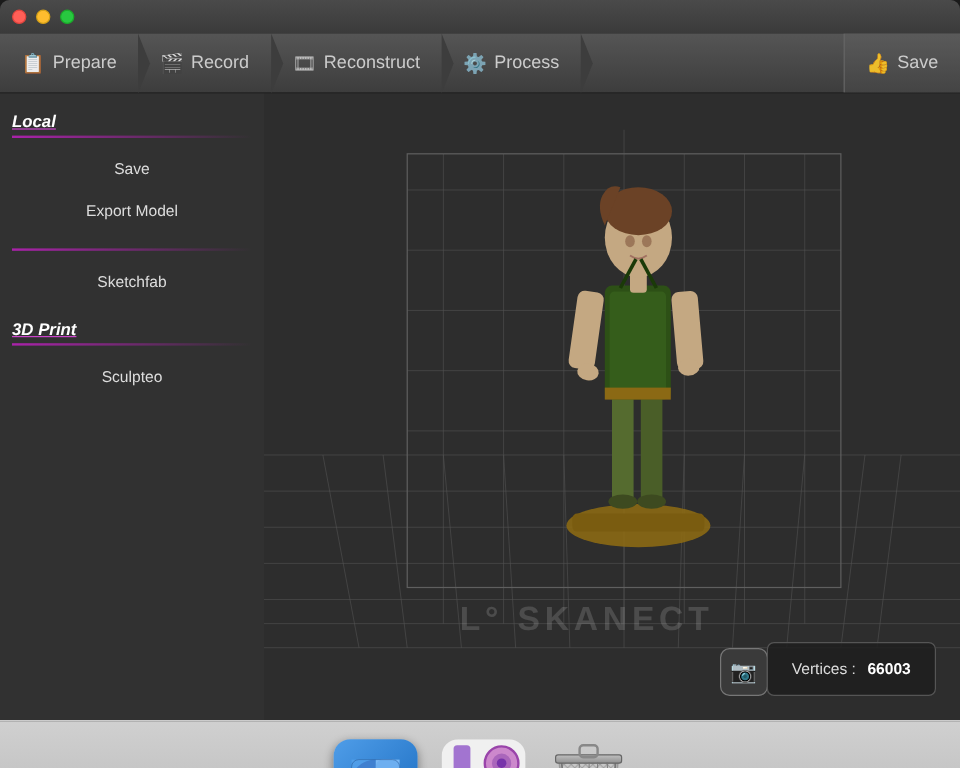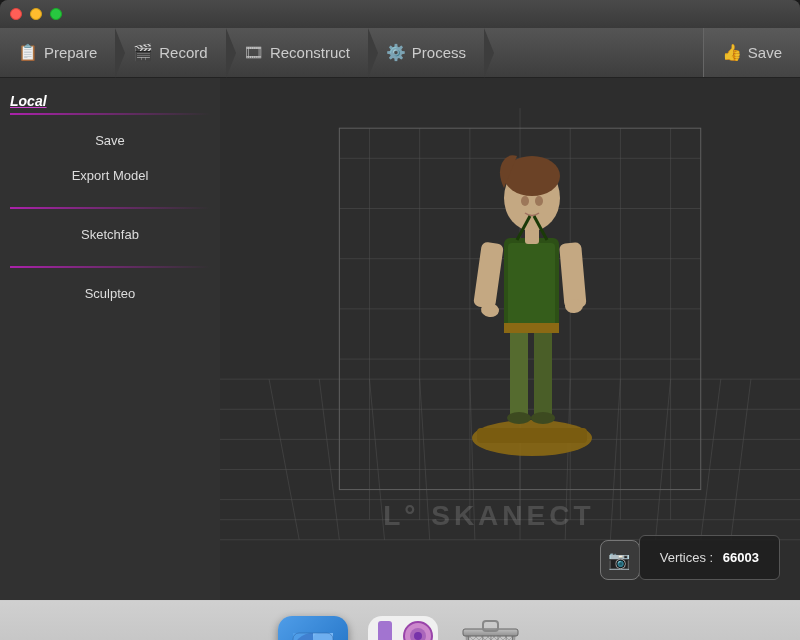--- a/index.html
+++ b/index.html
@@ -261,20 +261,21 @@
         <button class="panel-btn">Save</button>
         <button class="panel-btn">Export Model</button>
       </div>
 
       <div class="panel-section">
         <div class="panel-divider"></div>
         <button class="panel-btn">Sketchfab</button>
       </div>
 
       <div class="panel-section">
+        <div class="panel-section-title">3D Print</div>
         <div class="panel-divider"></div>
         <button class="panel-btn">Sculpteo</button>
       </div>
     </div>
 
     <div class="viewport">
 
       <svg class="grid-svg" viewBox="0 0 580 520" preserveAspectRatio="xMidYMid slice">
 
         <g stroke="#888" stroke-width="0.5">

